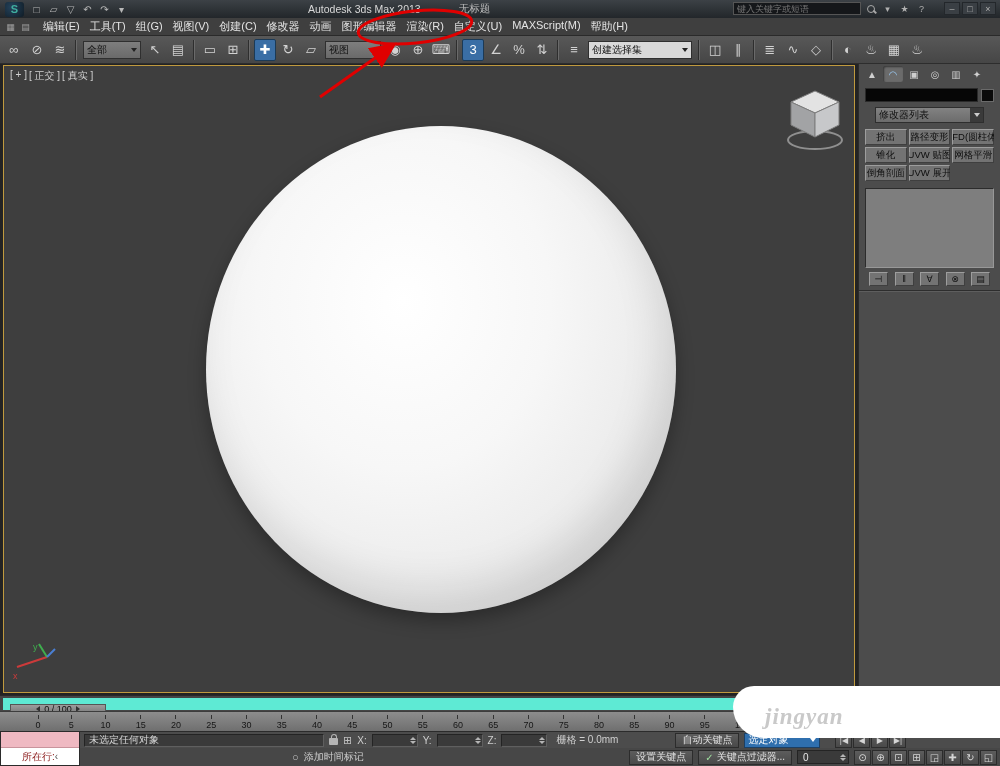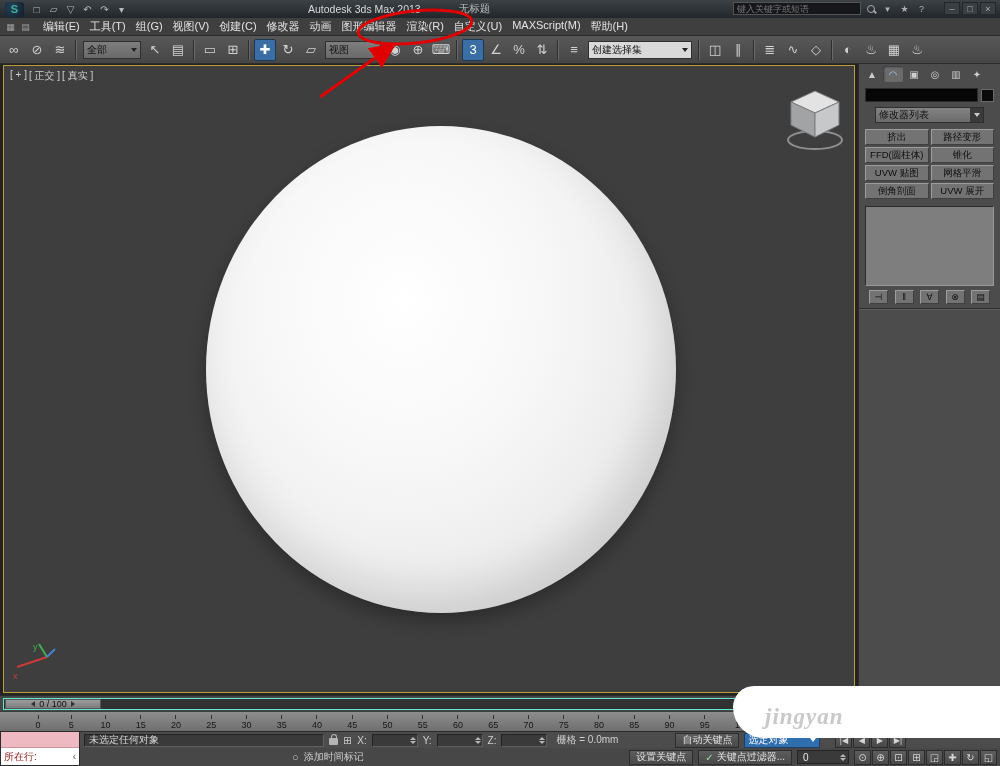--- a/index.html
+++ b/index.html
@@ -71,36 +71,36 @@
   .ctabs{display:flex;gap:1px;padding:2px 3px;height:20px}
   .ctab{width:20px;height:16px;display:flex;align-items:center;justify-content:center;
     color:#cfcfcf;font-size:10px;border-radius:2px}
   .ctab[data-active="true"]{background:#6b6b6b;box-shadow:inset 1px 1px 2px rgba(0,0,0,.5);color:#9fd1ff}
   .namerow{display:flex;gap:3px;align-items:center;margin:4px 6px 5px}
   .namefield{flex:1;height:14px;background:#060606;border:1px solid #2a2a2a}
   .swatch{width:13px;height:13px;background:#0a0a0a;border:1px solid #6a6a6a}
   .modlist{display:flex;align-items:center;height:16px;margin:0 16px 6px;
     background:linear-gradient(#828282,#6c6c6c);border:1px solid #2e2e2e;color:#101010;font-size:10px}
   .modlist .txt{flex:1;padding-left:3px}
-  .btngrid{display:grid;grid-template-columns:1fr 1fr;gap:2px;margin:0 6px 7px}
+  .btngrid{display:grid;grid-template-columns:1fr 1fr 1fr;gap:2px;margin:0 6px 7px}
   .btn3d{height:16px;background:#737373;color:#0d0d0d;font-size:9.5px;display:flex;
     align-items:center;justify-content:center;white-space:nowrap;overflow:hidden;
     box-shadow:inset 1px 1px 0 rgba(255,255,255,.3), inset -1px -1px 0 rgba(0,0,0,.45);cursor:default}
   .stackbox{height:80px;margin:0 6px 4px;background:#7e7e7e;
     border-top:1px solid #2c2c2c;border-left:1px solid #2c2c2c;border-bottom:1px solid #989898;border-right:1px solid #989898}
   .stacktools{display:flex;justify-content:space-between;margin:0 10px 4px}
   .stool{width:19px;height:14px;background:#737373;color:#101010;font-size:9px;display:flex;
     align-items:center;justify-content:center;
     box-shadow:inset 1px 1px 0 rgba(255,255,255,.3), inset -1px -1px 0 rgba(0,0,0,.45)}
   .cpdivider{border-top:1px solid #2d2d2d;border-bottom:1px solid #5e5e5e;margin:2px 0}
 
   
   .timeslider{position:absolute;top:695px;left:0;width:858px;height:16px;background:#454545;
     border-top:1px solid #292929;display:flex;align-items:center;padding:0 3px}
-  .ts-track{flex:1;height:12px;background:#313131;border:1px solid #5eead4;position:relative}
+  .ts-track{flex:1;height:12px;background:#313131;border:6px solid #5eead4;position:relative}
   .ts-handle{position:absolute;left:1px;top:0;height:10px;width:96px;
     background:linear-gradient(#9d9d9d,#7c7c7c);border:1px solid #555;color:#101010;
     font-size:9px;display:flex;align-items:center;justify-content:center;gap:4px}
   .tri-l{width:0;height:0;border-top:3px solid transparent;border-bottom:3px solid transparent;border-right:4px solid #333}
   .tri-r{width:0;height:0;border-top:3px solid transparent;border-bottom:3px solid transparent;border-left:4px solid #333}
   .ruler{position:absolute;top:711px;left:0;width:858px;height:20px;
     background:linear-gradient(#8d8d8d,#6f6f6f);border-top:1px solid #3d3d3d;color:#161616}
   .ruler-ticksrow{position:absolute;left:34px;right:108px;top:3px;display:flex;justify-content:space-between}
   .tick{font-size:9px;text-align:center;min-width:8px}
   .tick::before{content:"";display:block;width:1px;height:4px;background:#333;margin:0 auto 1px}
@@ -136,21 +136,21 @@
     color:#d5d5d5;font-size:8px;display:flex;align-items:center;justify-content:center}
   .framefield{width:52px;height:14px;background:#3a3a3a;border:1px solid #242424;color:#e6e6e6;
     display:flex;align-items:center;justify-content:space-between;padding:0 2px 0 5px}
   .navicons{display:flex;gap:1px;margin-right:3px}
   .spacer{flex:1}
 
   
   .listener{position:absolute;left:0;top:731px;width:80px;height:35px;border:1px solid #2b2b2b;z-index:6}
   .listener .rowA{height:16px;background:#efb9c2;border-bottom:1px solid #c9939c}
   .listener .rowB{height:17px;background:#ffffff;color:#8b1a1a;font-size:10px;
-    display:flex;align-items:center;justify-content:space-between;padding:0 3px}
+    display:flex;align-items:center;justify-content:center;padding:0 3px}
   .listener .rowB .arr{color:#555;font-size:10px}
 
   
   .watermark{position:absolute;left:733px;top:686px;width:267px;height:52px;background:#ffffff;
     border-radius:34px 0 0 50px;z-index:40}
   .watermark .wm-text{position:absolute;left:32px;top:18px;font-family:"Liberation Serif","DejaVu Serif",serif;
     font-style:italic;font-weight:bold;font-size:23px;color:#c9c9c9;letter-spacing:1px}
   .annotation{position:absolute;inset:0;z-index:50;pointer-events:none}
 </style>
 </head>

